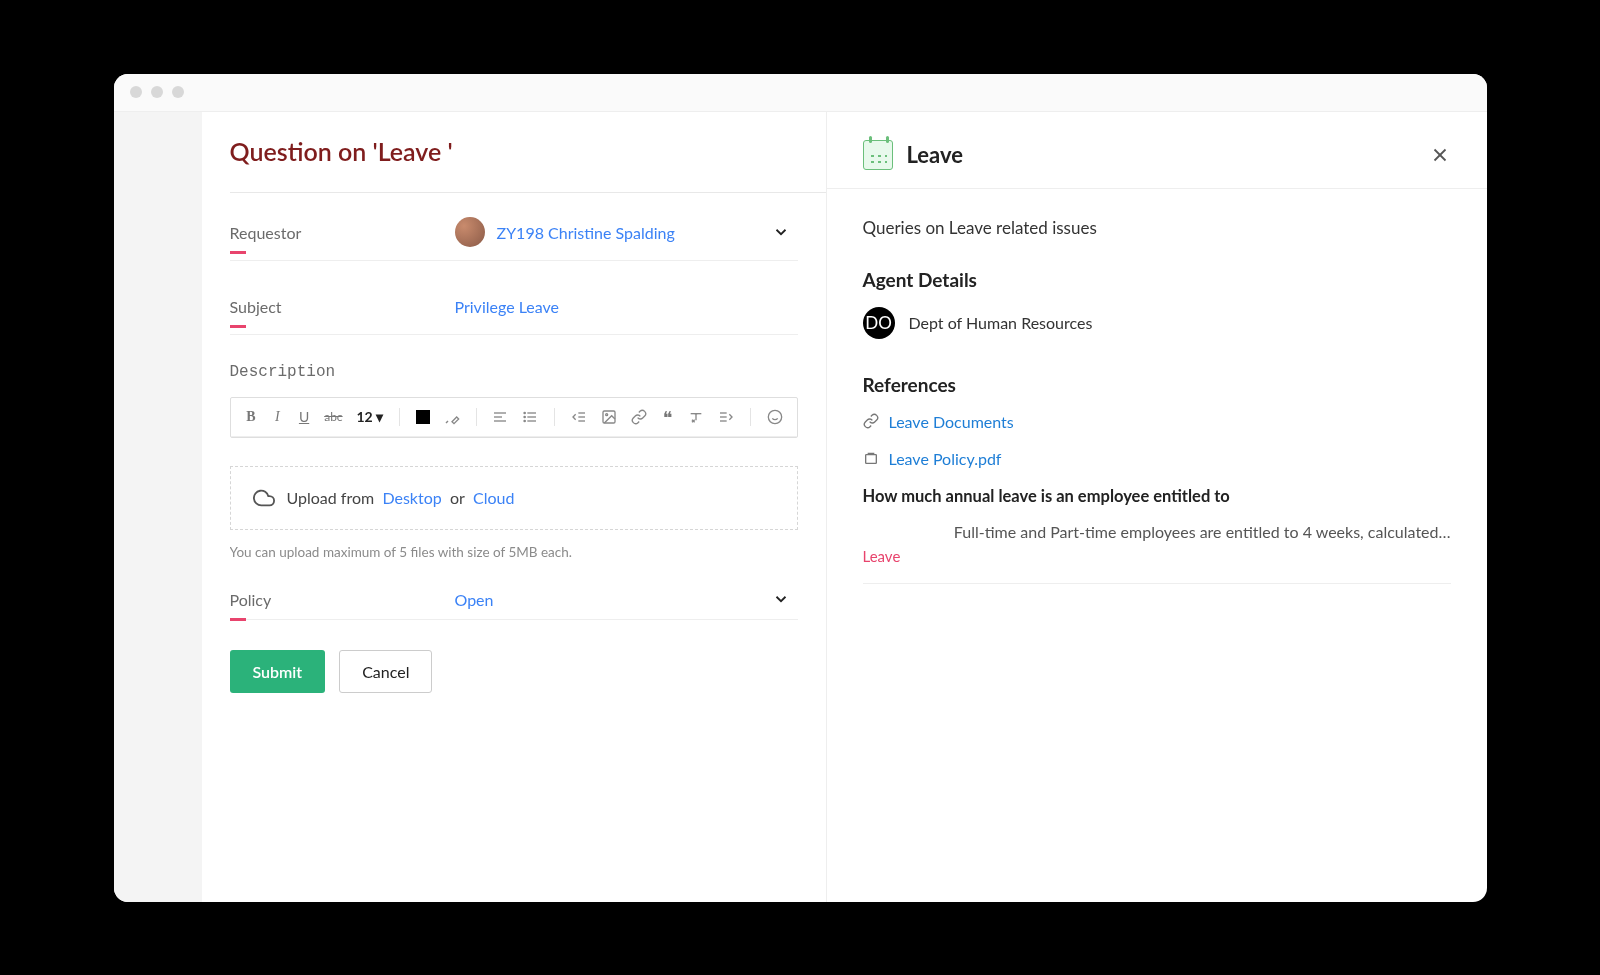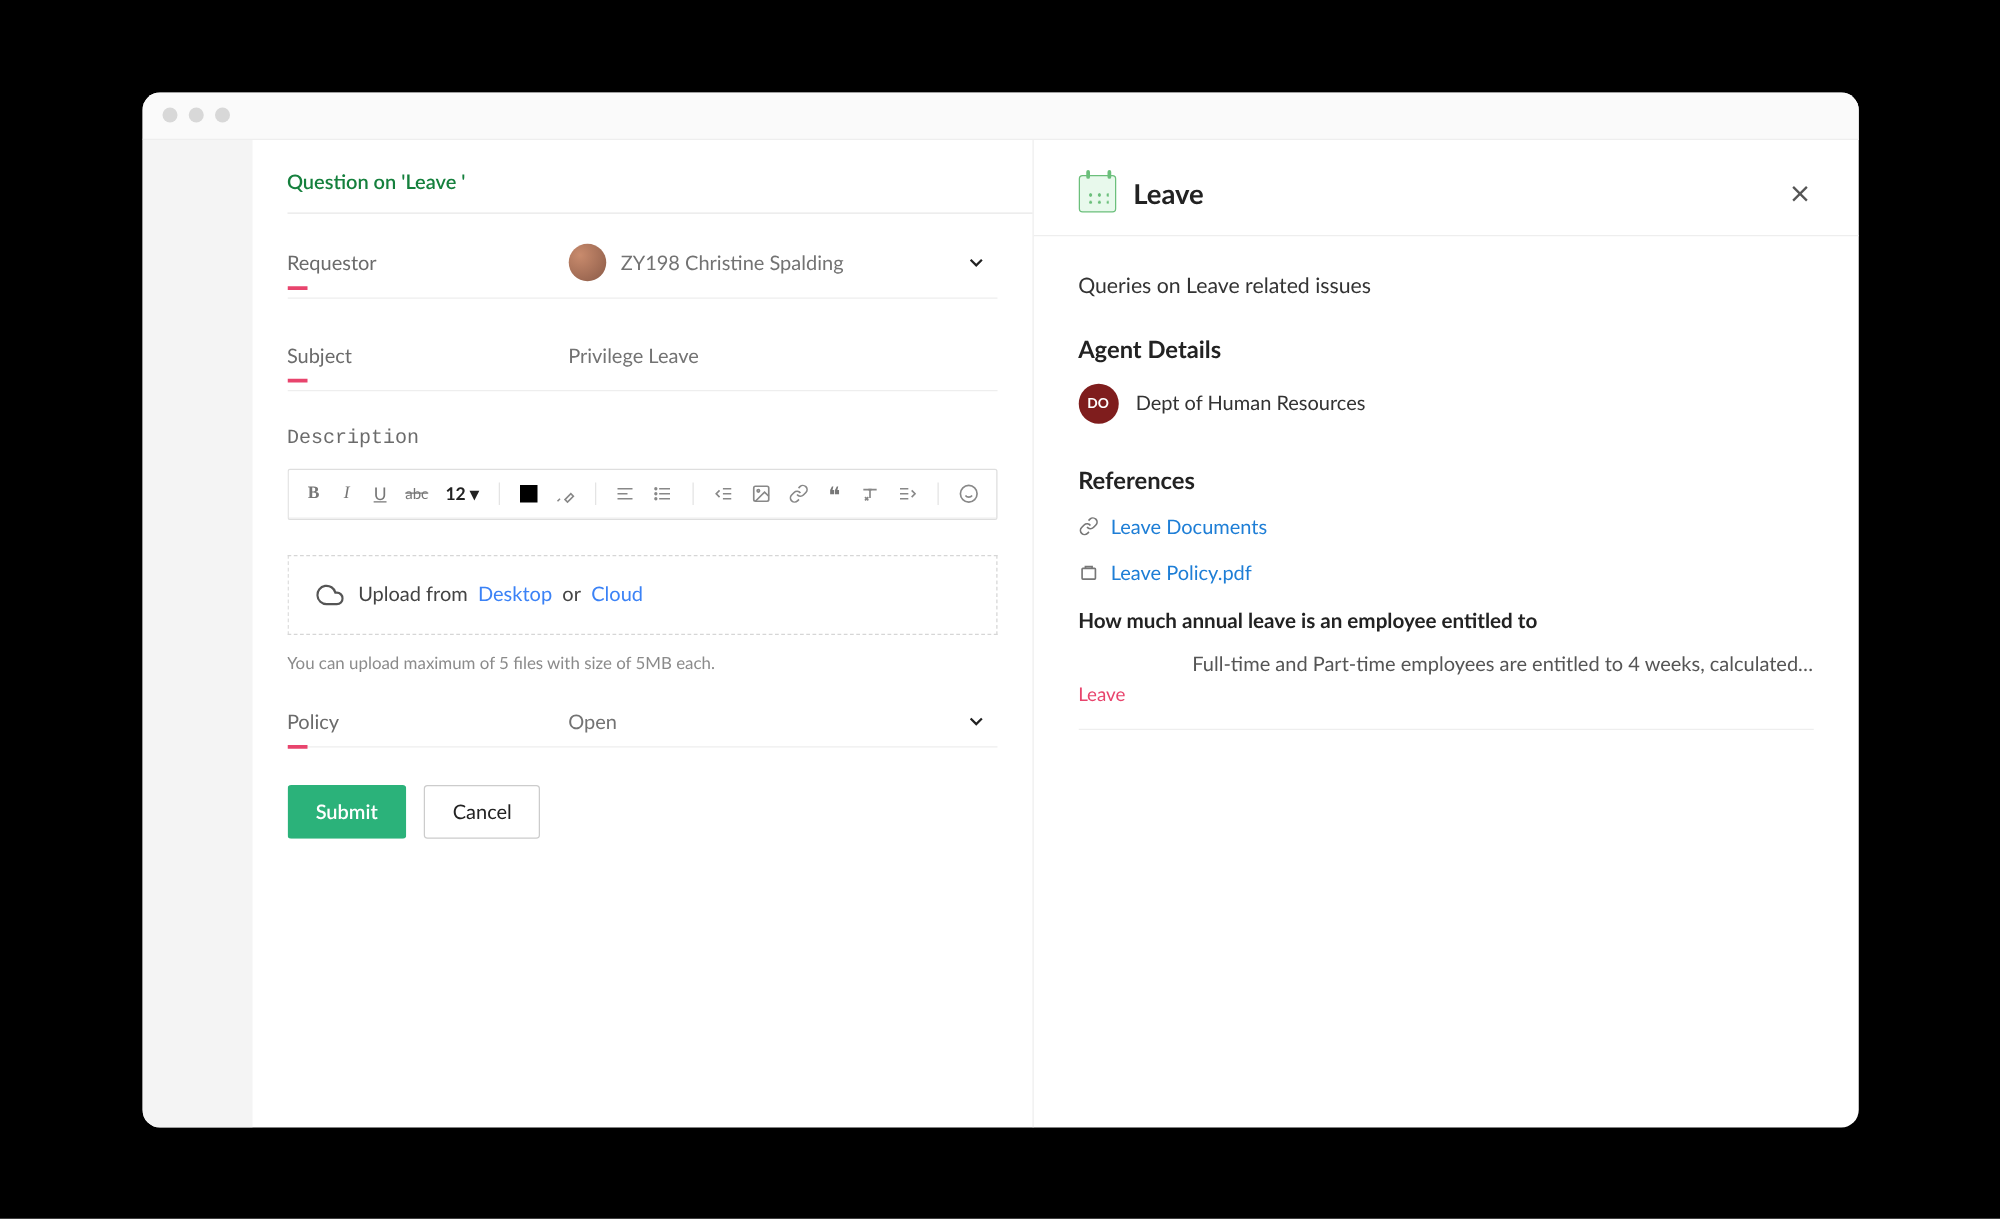--- a/index.html
+++ b/index.html
@@ -5,26 +5,26 @@
   * { box-sizing: border-box; margin: 0; padding: 0; font-family: -apple-system, BlinkMacSystemFont, "Segoe UI", "Lato", Helvetica, Arial, sans-serif; }
   body { background: #000; display:flex; align-items:center; justify-content:center; height:975px; width:1600px; }
   .frame { width:1373px; height:828px; background:#fff; border-radius:14px; overflow:hidden; position:relative; box-shadow:0 0 0 6px #000; }
   .titlebar { height:38px; background:#fafafa; border-bottom:1px solid #eee; display:flex; align-items:center; padding-left:16px; gap:9px;}
   .tdot { width:12px; height:12px; border-radius:50%; background:#d8d8d8; }
   .layout { display:flex; height:calc(100% - 38px); }
   .sideplaceholder { width:88px; background:#f4f4f4; }
   .mainarea { flex:1; display:flex; }
   .left { width:625px; padding:24px 0 24px 28px; display:flex; flex-direction:column; border-right:1px solid #eee;}
   .right { flex:1; padding:20px 36px 0 36px; position:relative; }
-  .page-title { font-size:16px; font-weight:600; color:#15803d; margin-bottom:15px; padding-right:28px;}
+  .page-title { font-size:25px; font-weight:600; color:#7f1d1d; margin-bottom:26px; padding-right:28px;}
   .left-inner { border-top:1px solid #e8e8e8; margin-right:0; padding-top:22px; padding-right:28px; flex:1; overflow:auto;}
   .field-row { display:flex; align-items:center; margin-bottom:28px; border-bottom:1px solid #eee; padding-bottom:10px; min-height:46px;}
   .field-label { width:225px; font-size:16px; color:#6b6b6b; position:relative; }
   .req::after { content:""; position:absolute; left:0; bottom:-12px; width:16px; height:3px; background:#e8446d; }
-  .field-value { flex:1; display:flex; align-items:center; font-size:16px; color:#737373; position:relative;}
+  .field-value { flex:1; display:flex; align-items:center; font-size:16px; color:#3b82f6; position:relative;}
   .dropdown-caret { position:absolute; right:8px; }
   .avatar { width:30px; height:30px; border-radius:50%; background:radial-gradient(circle at 30% 30%, #c98b6d, #8a5a47); margin-right:12px; }
   .desc-label { font-size:16px; color:#6b6b6b; margin-bottom:16px;font-family:Liberation Mono, monospace; }
   .editor { border:1px solid #dedede; border-radius:2px; }
   .toolbar { display:flex; align-items:center; gap:14px; padding:10px 14px; border-bottom:1px solid #eee; color:#777; font-size:14px;}
   .toolbar .sep { width:1px; height:18px; background:#e4e4e4; margin:0 2px;}
   .toolbar .glyph { cursor:pointer; display:inline-flex; align-items:center; justify-content:center; width:18px; height:18px;}
   .colorbox { width:14px; height:14px; background:#000; }
   .editor-body { min-height:170px; padding:18px 18px; font-size:17px; color:#222; }
   .upload-box { margin-top:28px; border:1px dashed #d6d6d6; padding:20px 22px; display:flex; align-items:center; font-size:16px; color:#444;}
@@ -41,21 +41,21 @@
   .close-x { margin-left:auto; cursor:pointer; color:#555;}
   .cal-icon { width:30px; height:30px; background:#e8f9ec; border:1px solid #6bbf7b; border-radius:3px; position:relative;}
   .cal-icon::before { content:""; position:absolute; top:-5px; left:5px; width:3px; height:7px; background:#6bbf7b; border-radius:2px; box-shadow:17px 0 0 #6bbf7b;}
   .cal-icon::after { content:""; position:absolute; top:12px; left:5px; right:5px; height:10px;
     background:
       radial-gradient(#6bbf7b 1.4px, transparent 1.6px) 0 0/7px 6px; }
   .panel-body { padding-top:28px; }
   .panel-desc { font-size:17px; color:#333; margin-bottom:30px;}
   .section-h { font-size:19px; font-weight:700; color:#222; margin-bottom:16px;}
   .agent-row { display:flex; align-items:center; gap:14px; margin-bottom:34px;}
-  .agent-avatar { width:32px; height:32px; border-radius:50%; background:#7f1d1d; color:#fff; font-size:11px; font-weight:700; display:flex; align-items:center; justify-content:center;}
+  .agent-avatar { width:32px; height:32px; border-radius:50%; background:#000000; color:#fff; font-size:17px; font-weight:400; display:flex; align-items:center; justify-content:center;}
   .ref-item { display:flex; align-items:center; gap:10px; color:#1e7ed6; font-size:16px; margin-bottom:18px; cursor:pointer;}
   .ref-item .ricon { color:#777; }
   .faq-q { font-weight:700; font-size:16.5px; color:#222; margin-bottom:16px;}
   .faq-a { font-size:16px; color:#555; margin-bottom:6px;text-align:right;}
   .faq-tag { font-size:15px; color:#e8446d; }
   .divider { border:none; border-top:1px solid #eee; margin-top:18px;}
   svg { display:block; }
 </style>
 </head>
 <body>

